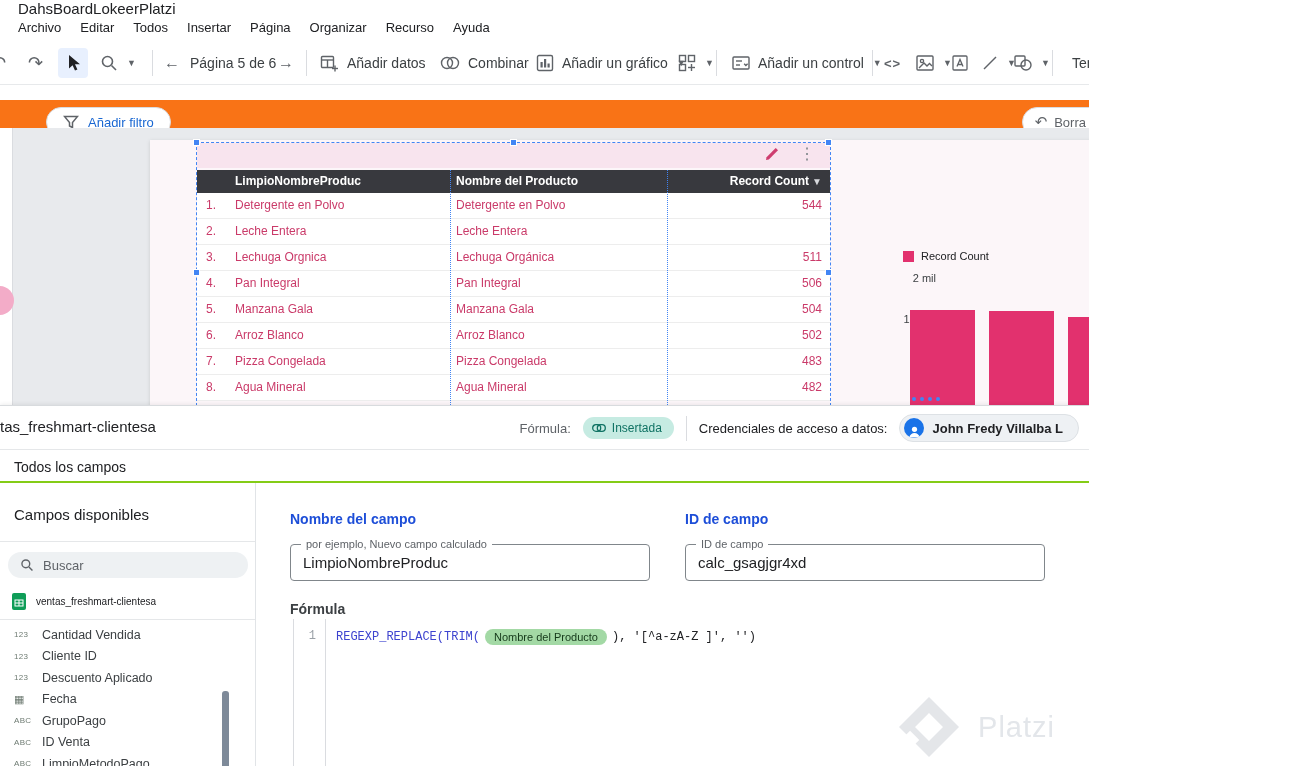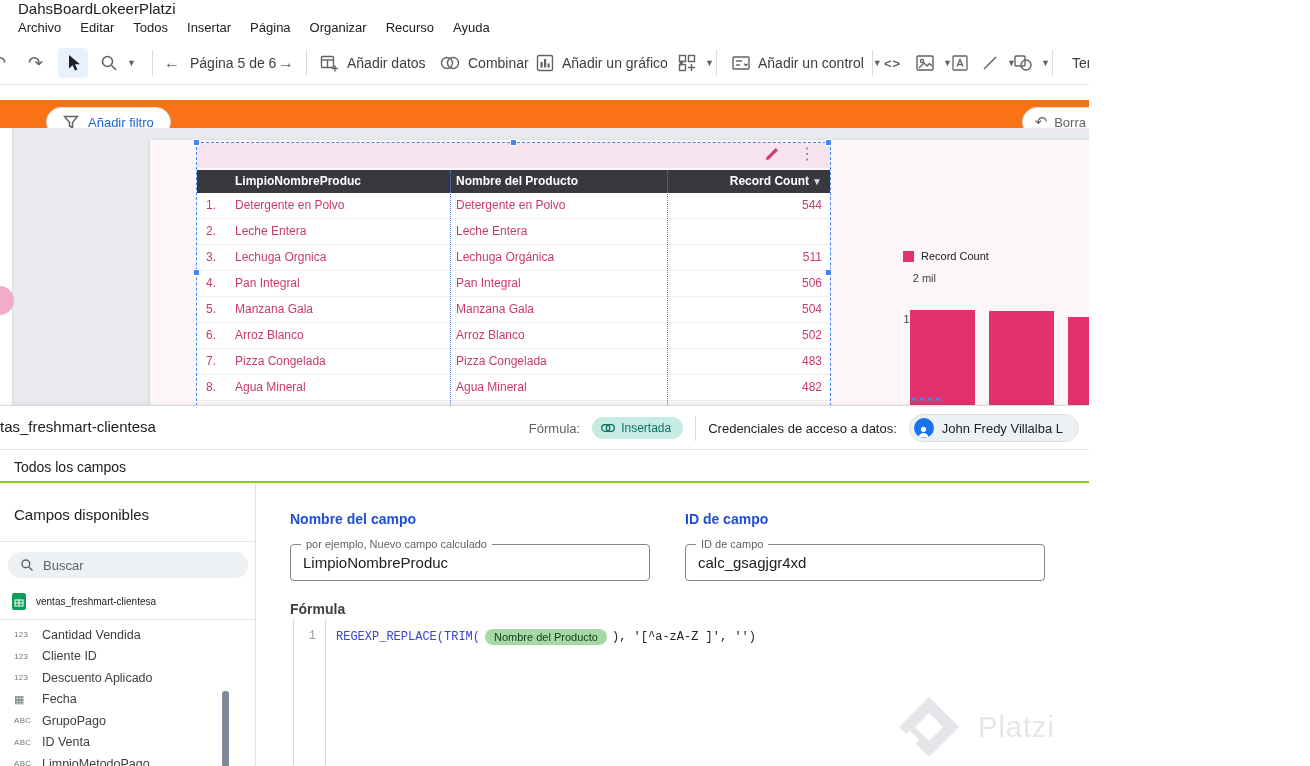--- a/index.html
+++ b/index.html
@@ -72,21 +72,21 @@
     border-top:1px solid #d8dbde; box-shadow:0 -1px 4px rgba(0,0,0,.07); }
   .dp-head { position:absolute; left:0; top:0; right:0; height:44px; border-bottom:1px solid #e5e7e9; }
   .dp-title { position:absolute; left:0; top:12px; font-size:15px; color:#202124; }
   .dp-right { position:absolute; right:10px; top:0; height:44px; display:flex; align-items:center; gap:12px; font-size:13px; }
   .scope-label { color:#5f6368; }
   .badge { display:flex; align-items:center; gap:6px; background:#c6ebe2; color:#0f7263;
     border-radius:13px; padding:4px 12px 4px 9px; font-size:12px; }
   .vdiv { width:1px; height:25px; background:#dadce0; }
   .cred-label { color:#202124; }
   .user-chip { display:flex; align-items:center; gap:8px; background:#eef1f4; border:1px solid #dde1e5;
-    border-radius:15px; padding:3px 15px 3px 4px; font-size:13px; color:#202124; }
+    border-radius:15px; padding:3px 15px 3px 4px; font-size:13px; color:#202124;font-weight:bold; }
   .avatar { width:20px; height:20px; border-radius:50%; background:#1a73e8; display:flex; align-items:flex-end; justify-content:center; overflow:hidden; }
   .dp-tabs { position:absolute; left:0; top:44px; right:0; height:33px; border-bottom:2px solid #84cc16; }
   .tab { position:absolute; left:14px; top:9px; font-size:14px; color:#202124; }
 
   
   .fields-panel { position:absolute; left:0; top:77px; bottom:0; width:256px; border-right:1px solid #e1e4e7; }
   .fp-title { position:absolute; left:14px; top:23px; font-size:15px; color:#202124; }
   .fp-hr { position:absolute; left:0; right:0; height:1px; background:#e5e7e9; }
   .search { position:absolute; left:8px; top:69px; width:240px; height:26px; background:#eef1f3; border-radius:13px;
     display:flex; align-items:center; gap:9px; padding-left:12px; }

